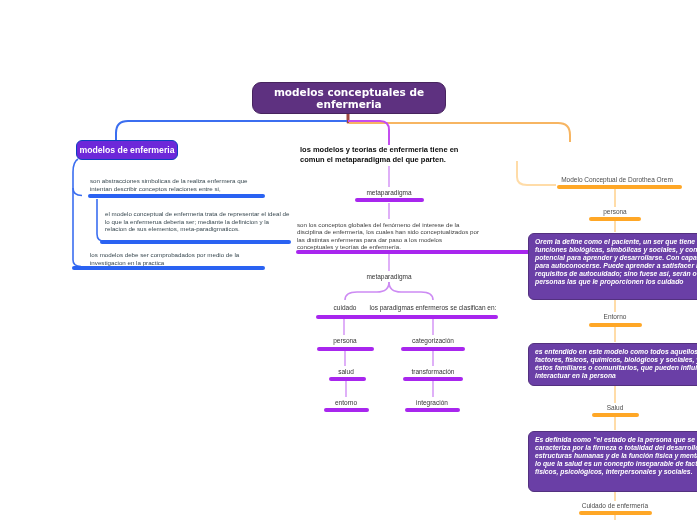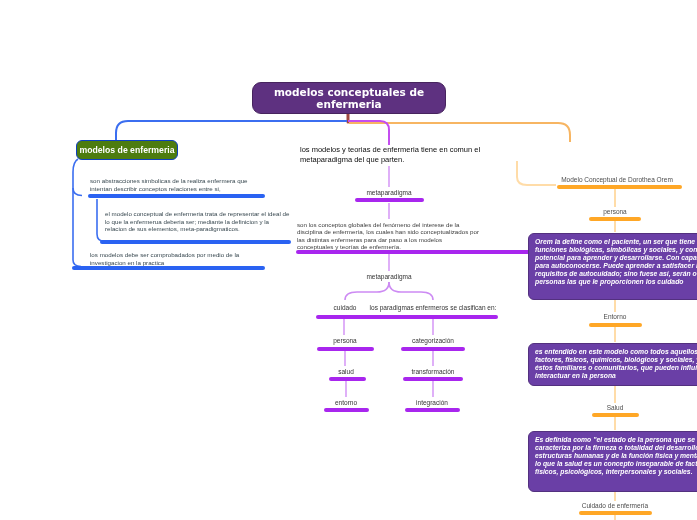--- a/index.html
+++ b/index.html
@@ -4,28 +4,28 @@
 <style>
   html,body{margin:0;padding:0;}
   body{width:697px;height:520px;overflow:hidden;background:#fff;font-family:"Liberation Sans",sans-serif;}
   .canvas{position:relative;width:697px;height:520px;background:#fff;overflow:hidden;}
   svg.wires{position:absolute;left:0;top:0;pointer-events:none;}
 
   .box{position:absolute;display:flex;align-items:center;justify-content:center;text-align:center;
        border-radius:8px;font-weight:bold;box-sizing:border-box;}
   .root{left:252px;top:82px;width:194px;height:32px;background:#5E3180;border:1px solid #47245E;
         color:#fff;font-family:"DejaVu Sans",sans-serif;font-size:10.5px;line-height:12.5px;border-radius:9px;padding:5px 10px;}
-  .leftbox{left:76px;top:140px;width:102px;height:20px;background:#4d7c0f;border:1px solid #0D3FC0;
+  .leftbox{left:76px;top:140px;width:102px;height:20px;background:#6d28d9;border:1px solid #0D3FC0;
         color:#fff;font-size:8.7px;border-radius:6px;}
   .orangebox{left:510px;top:142px;width:122px;height:19px;background:#FFA000;border:1px solid #E08A00;
         color:#1a1a1a;font-size:8.5px;border-radius:6px;}
 
   .note{position:absolute;font-size:6.2px;line-height:7.5px;color:#37474F;}
   .heading{position:absolute;left:300px;top:145px;width:184px;font-size:7.5px;line-height:9.5px;
-        font-weight:normal;color:#0d0d0d;}
+        font-weight:bold;color:#0d0d0d;}
   .desc{position:absolute;left:297px;top:221px;width:182px;font-size:6.2px;line-height:7.4px;color:#3C3C3C;}
 
   .lbl{position:absolute;transform:translateX(-50%);font-size:6.5px;color:#333;white-space:nowrap;}
   .rlbl{position:absolute;transform:translateX(-50%);font-size:6.5px;color:#4c4c4c;white-space:nowrap;}
 
   .bar{position:absolute;height:4px;border-radius:2px;}
   .bar-blue{background:#2A62F2;}
   .bar-mag{background:#A826EE;}
   .bar-org{background:#FFA726;}
 

